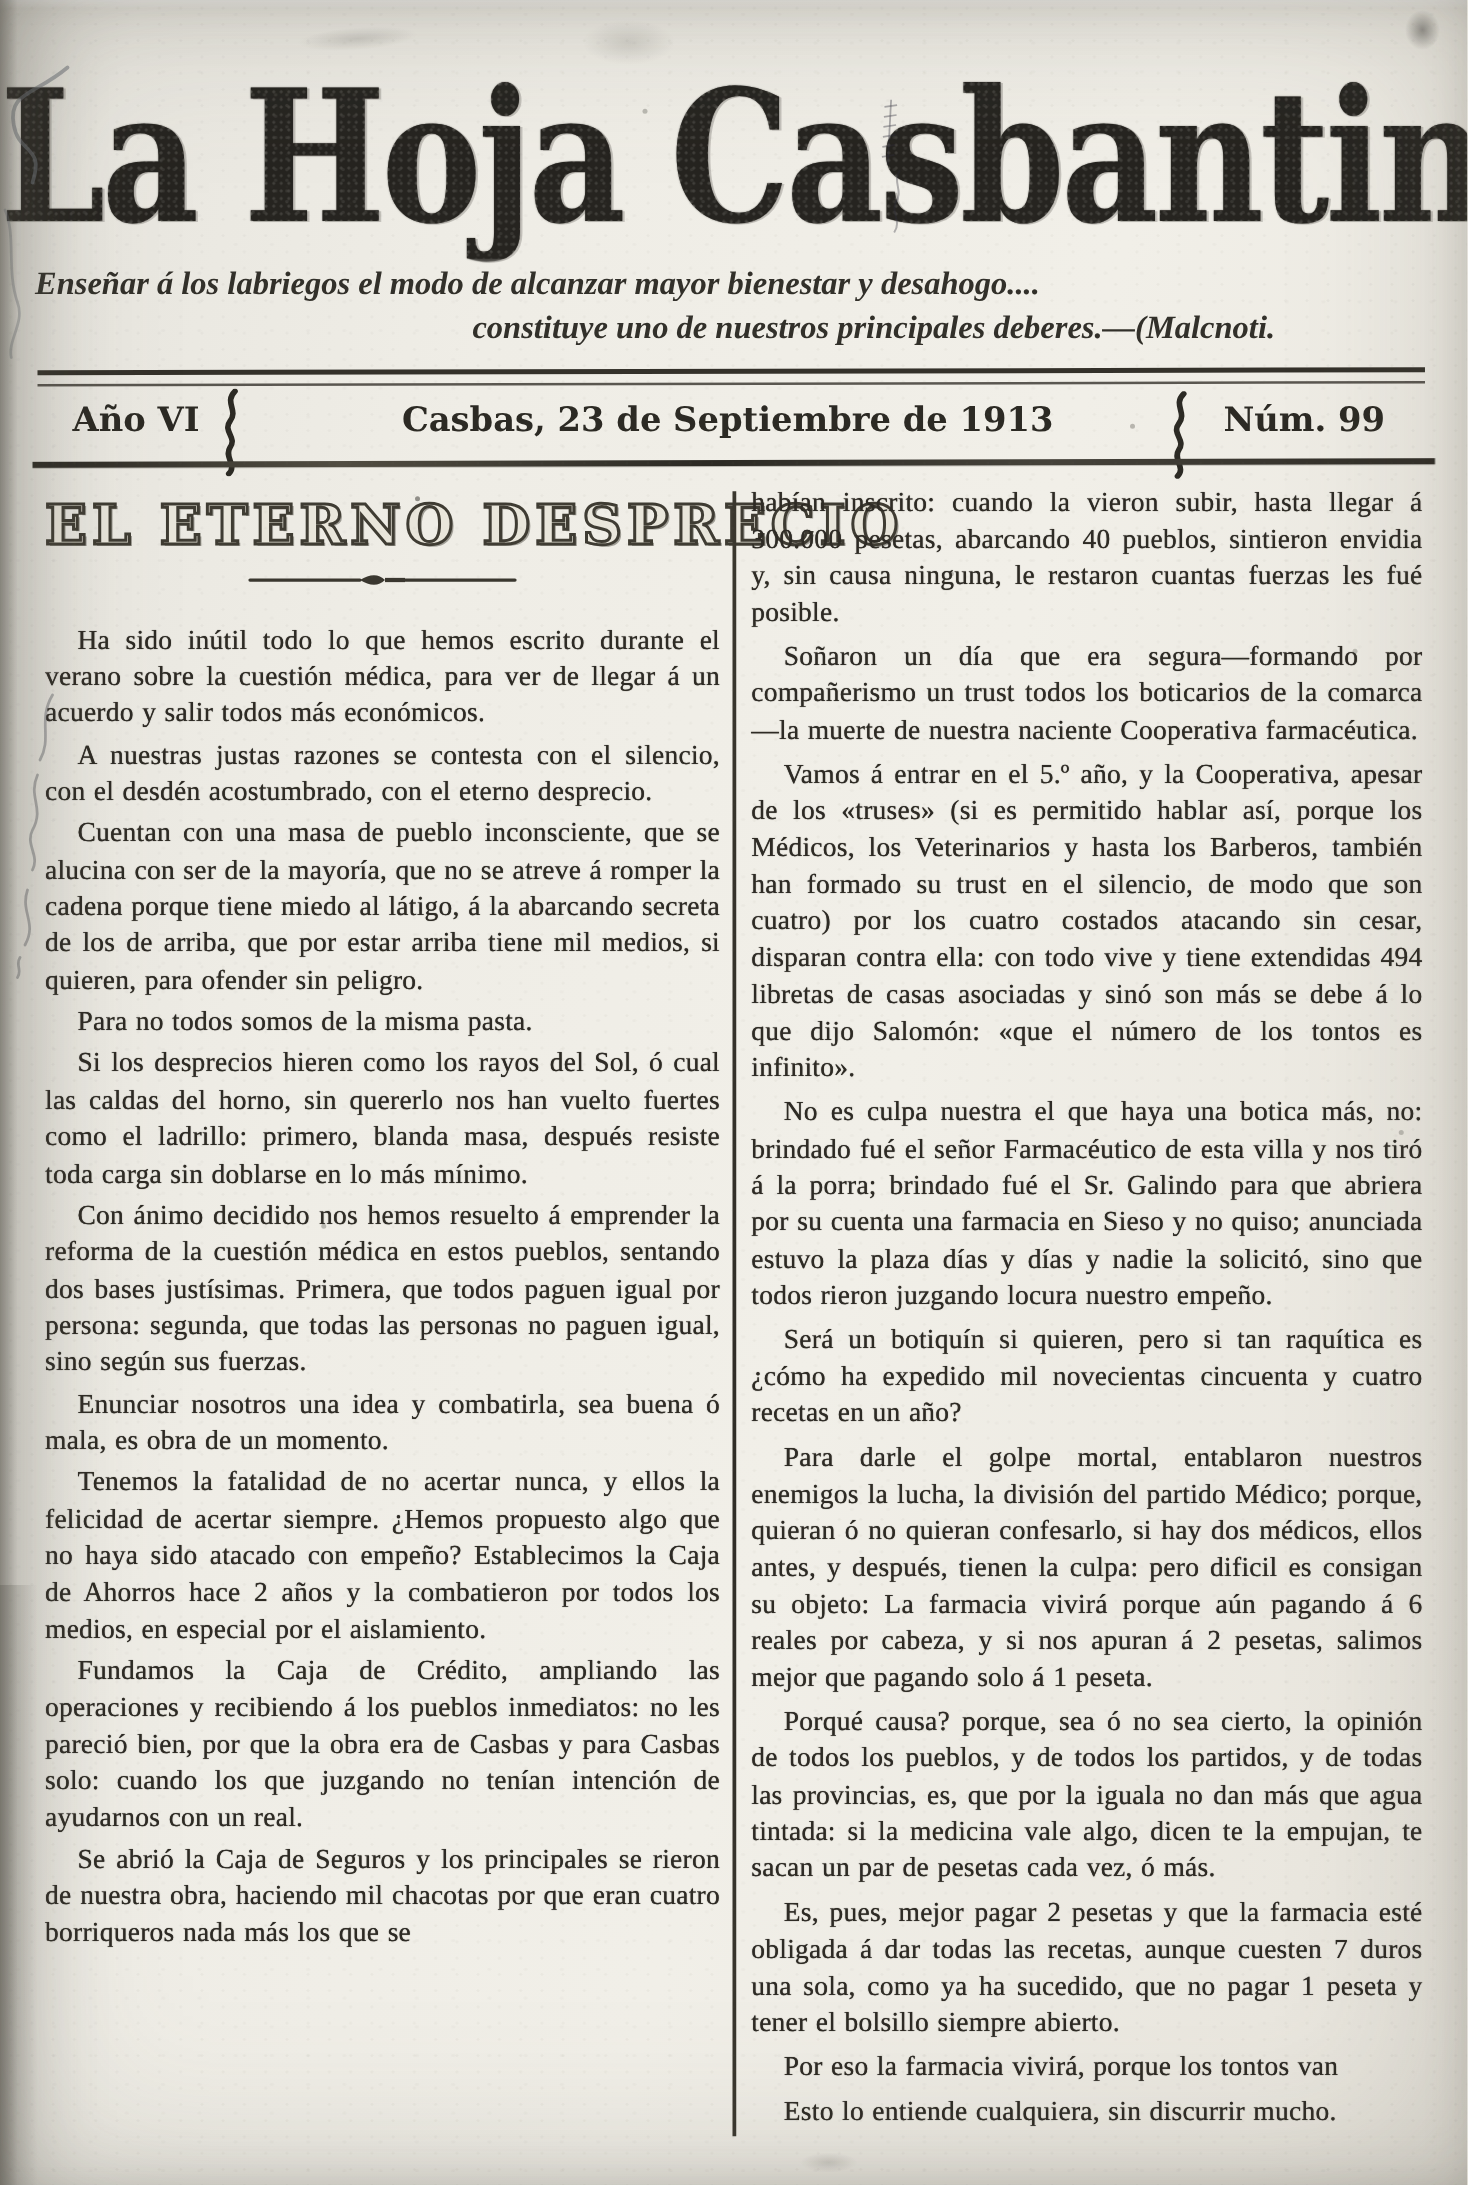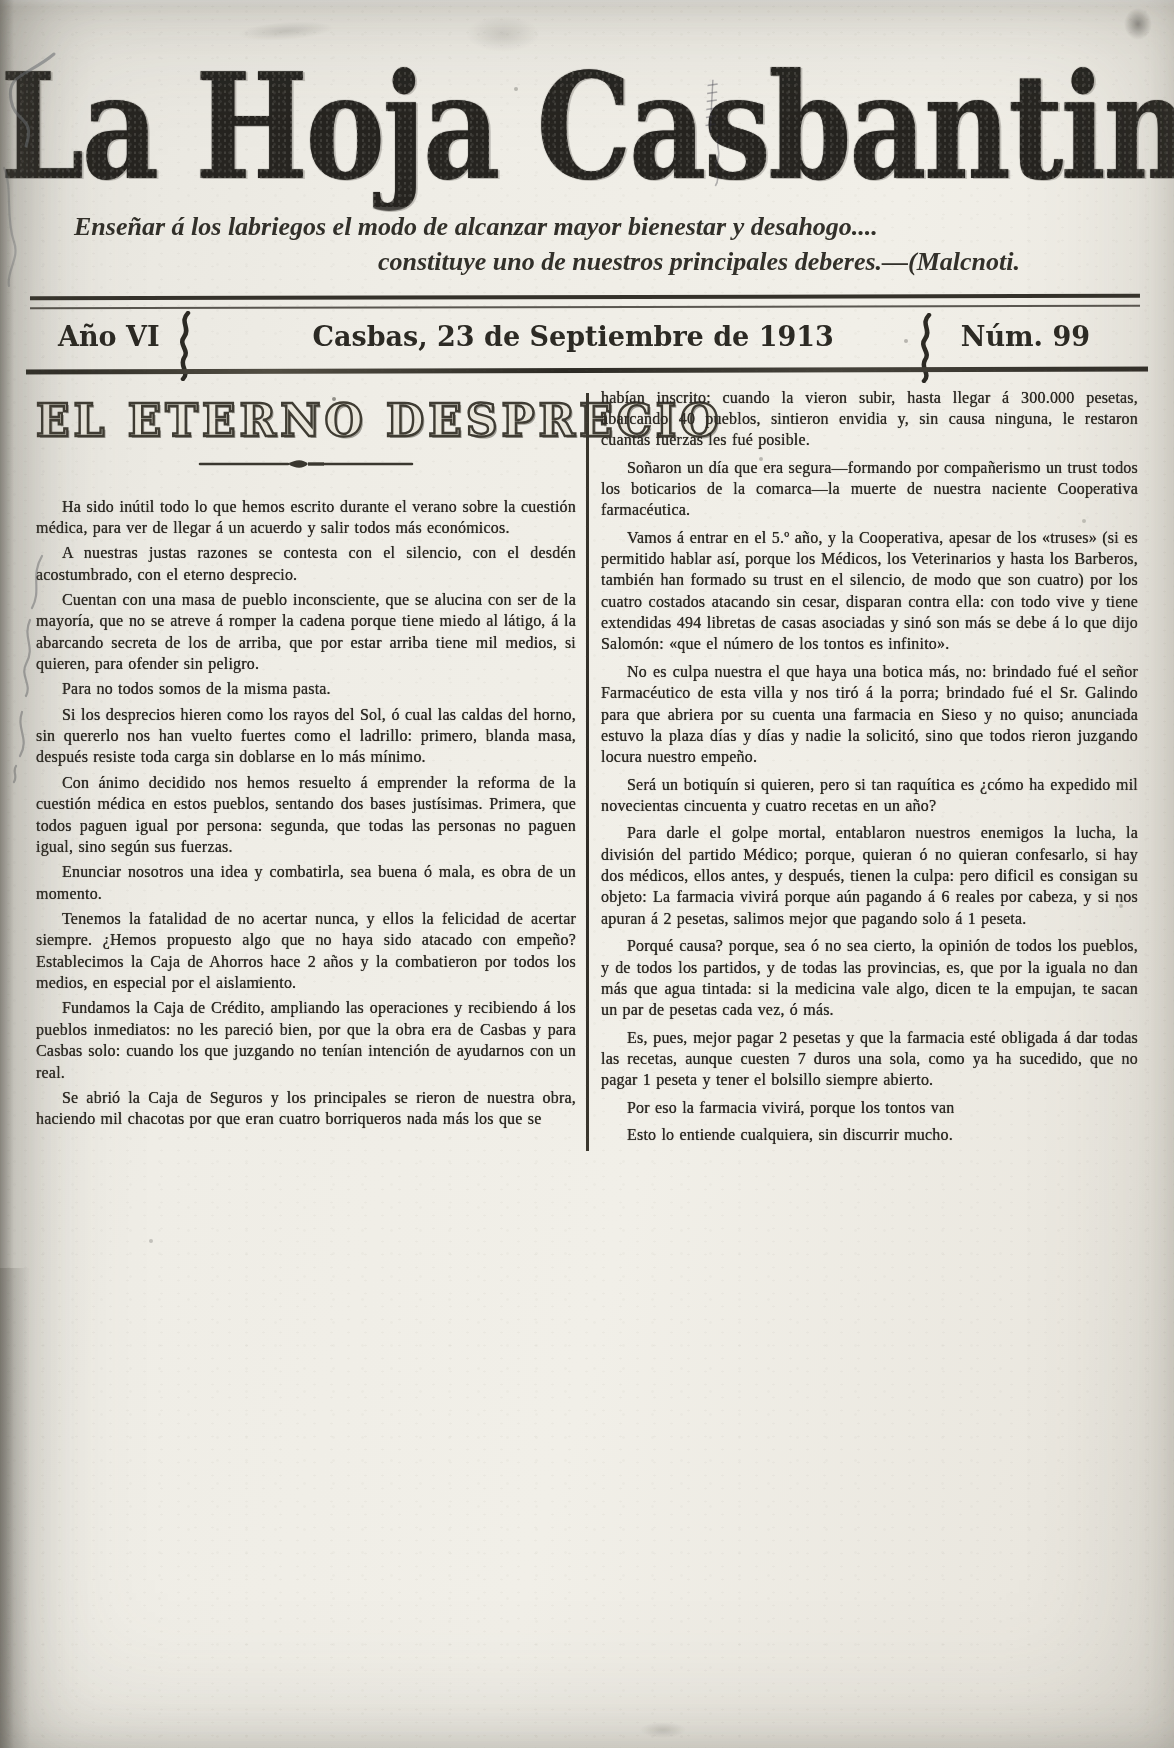--- a/index.html
+++ b/index.html
@@ -40,28 +40,28 @@
       background-image:
         radial-gradient(rgba(236,233,224,.85) 1px,transparent 1.4px),
         radial-gradient(rgba(236,233,224,.55) 1px,transparent 1.7px),
         linear-gradient(#262420,#2b2823);
       background-size:6px 5px,9px 7px,100% 100%;
       -webkit-background-clip:text;background-clip:text;color:transparent;
     }
   }
   .motto{font-style:italic;font-weight:700;font-size:26px;line-height:1.28;
     color:#32302a;margin:0;filter:blur(.2px);}
-  .motto-1{text-align:left;padding-left:74px;}
+  .motto-1{text-align:left;padding-left:28px;}
   .motto-2{text-align:center;transform:translateX(112px);margin-top:2px;}
 
   
   .rule-double{height:7px;margin:16px 34px 0 30px;
     border-top:4px solid #34312a;border-bottom:2px solid rgba(52,49,42,.8);
     transform:rotate(-.12deg);}
-  .dateline{display:flex;align-items:center;height:58px;padding:0 84px 0 58px;
+  .dateline{display:flex;align-items:center;height:58px;padding:0 66px 0 58px;
     font-weight:700;font-size:27px;color:#2c2a24;font-family:"DejaVu Serif",serif;}
   .dl-item{white-space:nowrap;}
   .dl-date{flex:1;text-align:center;padding-left:36px;white-space:nowrap;}
   .brace{flex:none;}
   .brace.b1{margin-left:16px;margin-top:18px;}
   .brace.b2{margin-right:26px;margin-top:22px;}
   .rule-thick{height:5px;margin:2px 26px 0 26px;transform:rotate(-.15deg);
     background:linear-gradient(90deg,#2c2a24,#514d42 22%,#2c2a24 48%,#45423a 72%,#302d27);
     filter:blur(.3px);}
 
@@ -75,21 +75,21 @@
     font-family:"DejaVu Serif",serif;font-size:44px;font-weight:700;
     letter-spacing:4px;text-align:center;margin:8px 0 2px;color:#45423a;white-space:nowrap;
   }
   @supports (-webkit-text-stroke:1px #000){
     .article-title{color:#e9e6db;-webkit-text-stroke:2.4px #3f3c33;
       text-shadow:2px 2px 0 rgba(63,60,51,.45),-1px -1px 0 rgba(63,60,51,.22);}
   }
   .title-sep-wrap{text-align:center;margin:10px 0 20px;}
 
   .col-body .body-p{
-    margin:0 0 4px;font-size:16px;line-height:1.335;text-align:justify;
+    margin:0 0 4px;font-size:22px;line-height:1.335;text-align:justify;
     text-indent:26px;color:var(--ink,#2e2b25);word-spacing:1px;letter-spacing:.2px;
     text-shadow:0 0 .7px currentColor;
   }
   .col-right .col-body .body-p:first-child{text-indent:0;}
   .col-right .col-body .body-p{margin-bottom:6px;}
 
   
   .mark{position:absolute;pointer-events:none;}
   .stamp{position:absolute;left:700px;top:76px;transform:rotate(3deg);opacity:.75;}
   .smudge{position:absolute;pointer-events:none;border-radius:50%;}

